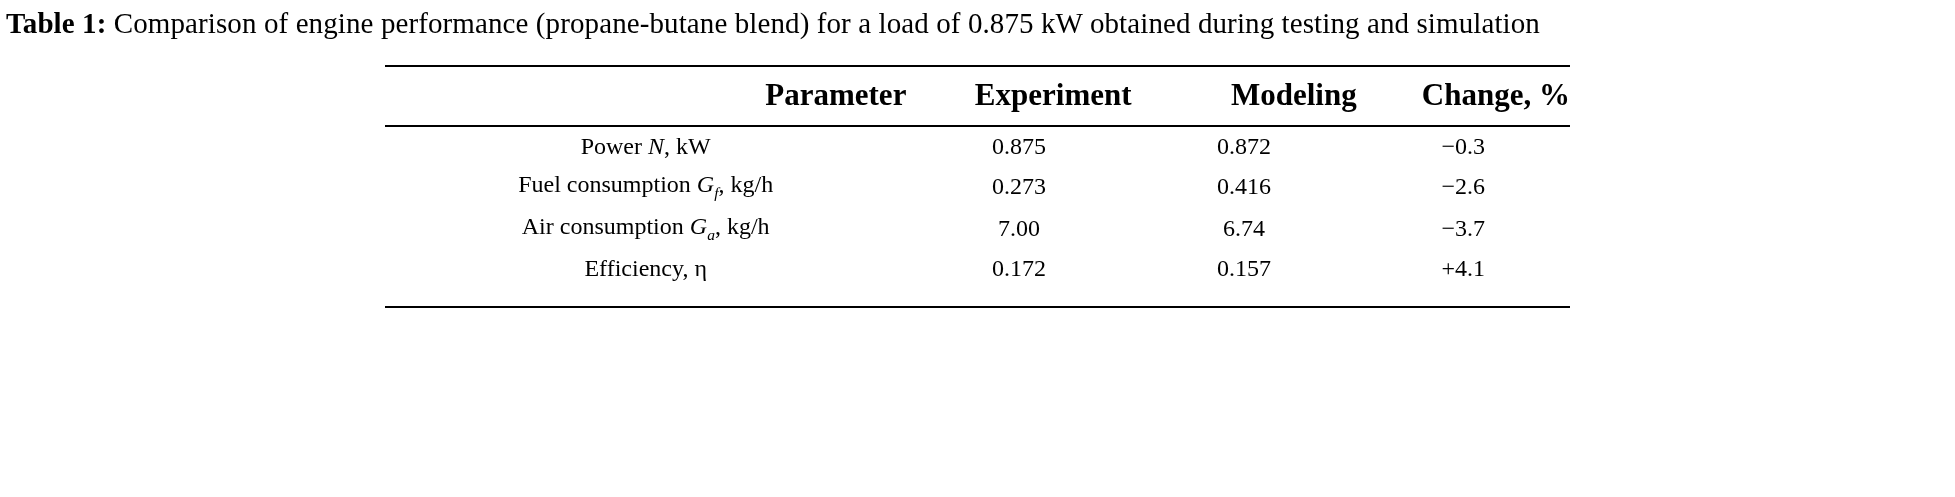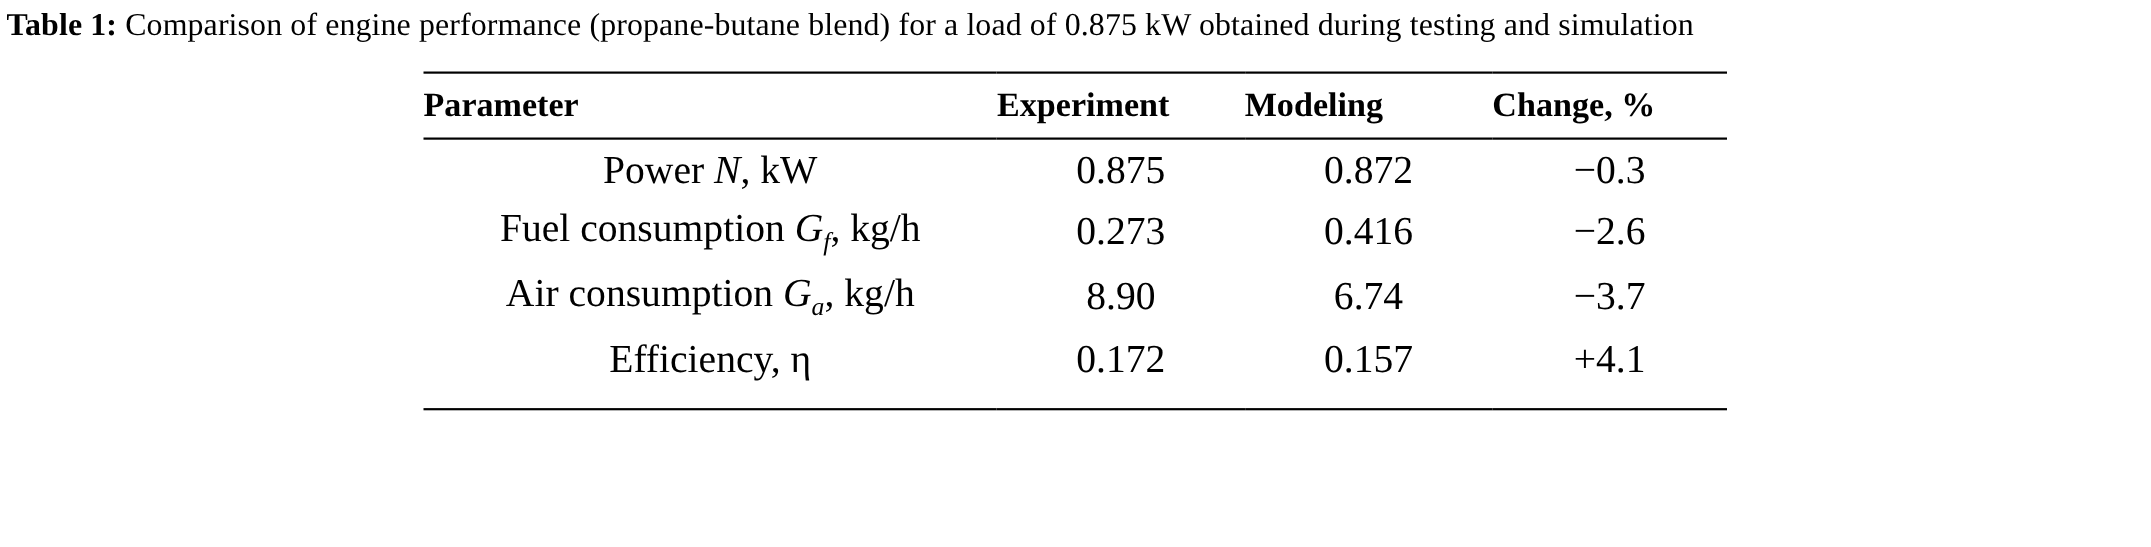--- a/index.html
+++ b/index.html
@@ -37,33 +37,33 @@
   }
   table.data-table {
     border-collapse: collapse;
     width: 1185px;
     font-size: 30px;
   }
   table.data-table thead th {
     font-weight: bold;
     font-size: 31px;
     padding: 10px 0 12px 0;
-    text-align: left;
+    text-align: right;
   }
   table.data-table thead tr {
     border-top: 2.5px solid #000;
     border-bottom: 2.5px solid #000;
   }
   table.data-table tbody tr:last-child td {
     padding-bottom: 24px;
   }
   table.data-table tbody td {
     padding: 6px 0 5px 0;
     text-align: center;
-    font-size: 36px;
+    font-size: 24px;
   }
   table.data-table tbody {
     border-bottom: 2.5px solid #000;
   }
   .col-param { width: 44%; }
   .col-exp   { width: 19%; }
   .col-mod   { width: 19%; }
   .col-chg   { width: 18%; }
   .ital { font-style: italic; }
   sub { font-size: 0.65em; font-style: italic; }
@@ -101,21 +101,21 @@
             <td>−0.3</td>
           </tr>
           <tr>
             <td>Fuel consumption <span class="ital">G</span><sub>f</sub>, kg/h</td>
             <td>0.273</td>
             <td>0.416</td>
             <td>−2.6</td>
           </tr>
           <tr>
             <td>Air consumption <span class="ital">G</span><sub>a</sub>, kg/h</td>
-            <td>8.90</td>
+            <td>7.00</td>
             <td>6.74</td>
             <td>−3.7</td>
           </tr>
           <tr>
             <td>Efficiency, η</td>
             <td>0.172</td>
             <td>0.157</td>
             <td>+4.1</td>
           </tr>
         </tbody>

